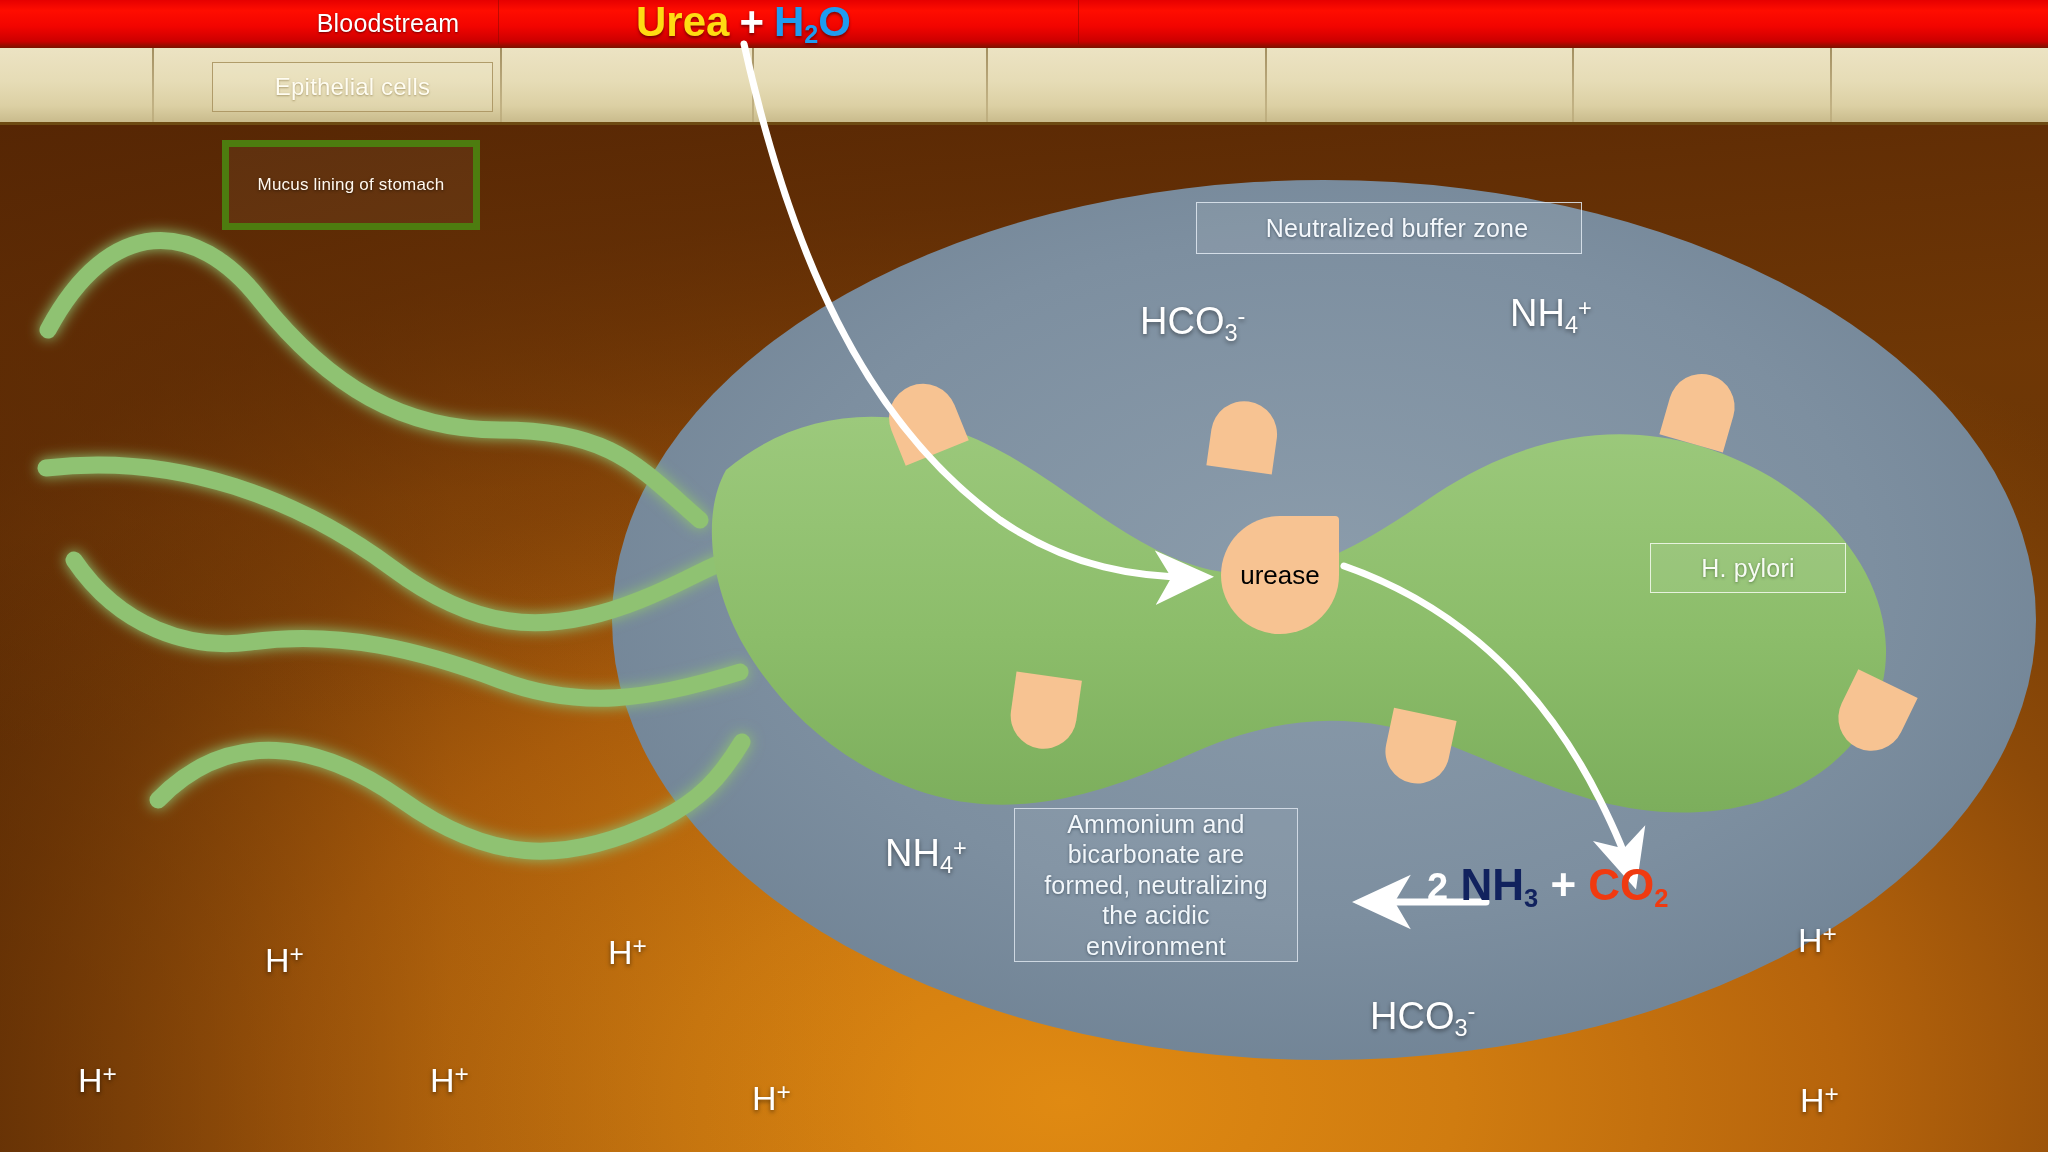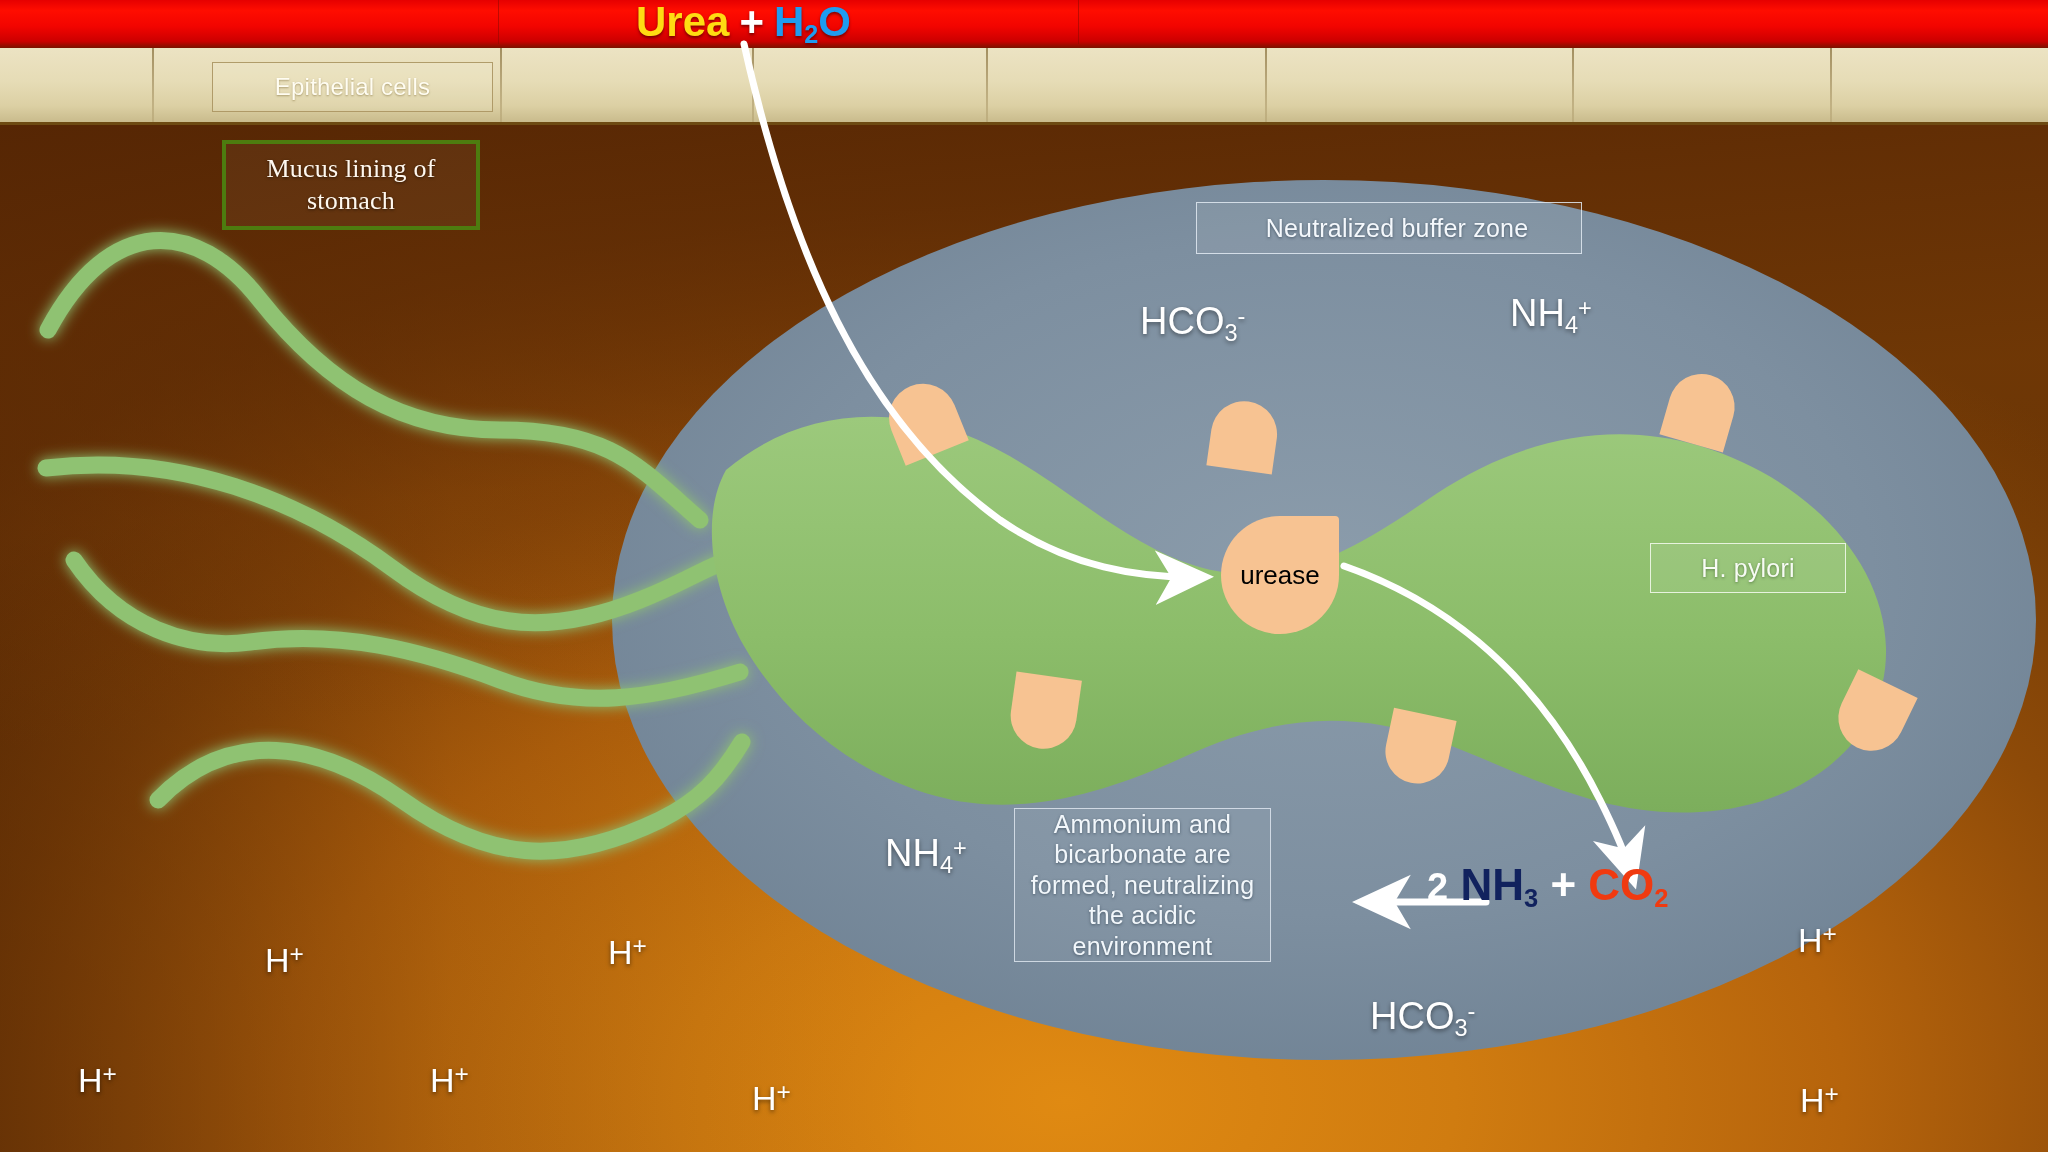--- a/index.html
+++ b/index.html
@@ -46,22 +46,22 @@
     align-items:center;justify-content:center;text-align:center;
     color:#fff;letter-spacing:.2px;line-height:1.22;
   }
   .lbl-blood{font-size:25px;color:#fff;text-shadow:0 1px 2px rgba(90,0,0,.85);}
   .lbl-epi{
     border:1px solid rgba(170,148,96,.9);
     background:rgba(255,252,235,.12);
     font-size:24px;color:#fffdf2;text-shadow:0 1px 2px rgba(120,100,50,.55);
   }
   .lbl-mucus{
-    border:4px solid #4d7c0f;background:rgba(255,255,255,.045);
-    font-size:26px;color:#fff8ef;text-shadow:0 1px 3px rgba(0,0,0,.55);font-family:Liberation Serif, serif;
+    border:7px solid #4d7c0f;background:rgba(255,255,255,.045);
+    font-size:17px;color:#fff8ef;text-shadow:0 1px 3px rgba(0,0,0,.55);
   }
   .lbl-buffer{
     border:1px solid rgba(226,234,242,.85);background:rgba(255,255,255,.07);
     font-size:25px;color:#f4f8fc;text-shadow:0 1px 3px rgba(30,45,60,.6);
   }
   .lbl-pylori{
     border:1px solid rgba(244,250,240,.85);background:rgba(255,255,255,.08);
     font-size:25px;color:#f7fbf4;text-shadow:0 1px 3px rgba(40,70,30,.55);
   }
   .lbl-note{
@@ -116,20 +116,21 @@
 
   <div class="epi"></div>
   <div class="epi-div" style="left:152px"></div>
   <div class="epi-div" style="left:500px"></div>
   <div class="epi-div" style="left:752px"></div>
   <div class="epi-div" style="left:986px"></div>
   <div class="epi-div" style="left:1265px"></div>
   <div class="epi-div" style="left:1572px"></div>
   <div class="epi-div" style="left:1830px"></div>
 
+  <div class="lbl lbl-blood" style="left:208px;top:2px;width:360px;height:42px;">Bloodstream</div>
 
   <div class="lbl lbl-epi" style="left:212px;top:62px;width:281px;height:50px;">Epithelial cells</div>
 
   <div class="rx-top">
     <span class="c-urea">Urea</span><span class="c-plus" style="padding:0 10px">+</span><span class="c-h2o"><span>H</span><sub>2</sub><span>O</span></span>
   </div>
 
   <div class="lbl lbl-mucus" style="left:222px;top:140px;width:258px;height:90px;">Mucus lining of stomach</div>
 
   <svg width="2048" height="1152" viewBox="0 0 2048 1152">
@@ -198,21 +199,21 @@
   </svg>
 
   <div class="urease">
     <span>urease</span>
   </div>
 
   <div class="lbl lbl-buffer" style="left:1196px;top:202px;width:386px;height:52px;padding-left:16px;">Neutralized buffer zone</div>
 
   <div class="lbl lbl-pylori" style="left:1650px;top:543px;width:196px;height:50px;">H. pylori</div>
 
-  <div class="lbl lbl-note" style="left:1014px;top:808px;width:257px;height:154px;">
+  <div class="lbl lbl-note" style="left:1014px;top:808px;width:284px;height:154px;">
     <span>Ammonium and</span>
     <span>bicarbonate are</span>
     <span>formed, neutralizing</span>
     <span>the acidic environment</span>
   </div>
 
   <div class="rx-out">
     <span class="c-num">2</span>
     <span class="c-nh3"><span>NH</span><sub>3</sub></span>
     <span class="c-plus">+</span>

